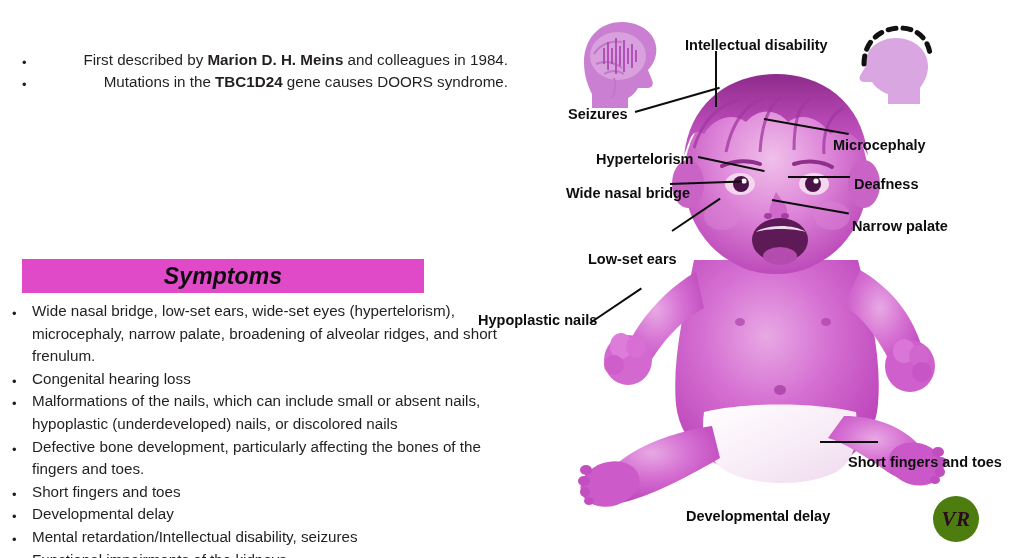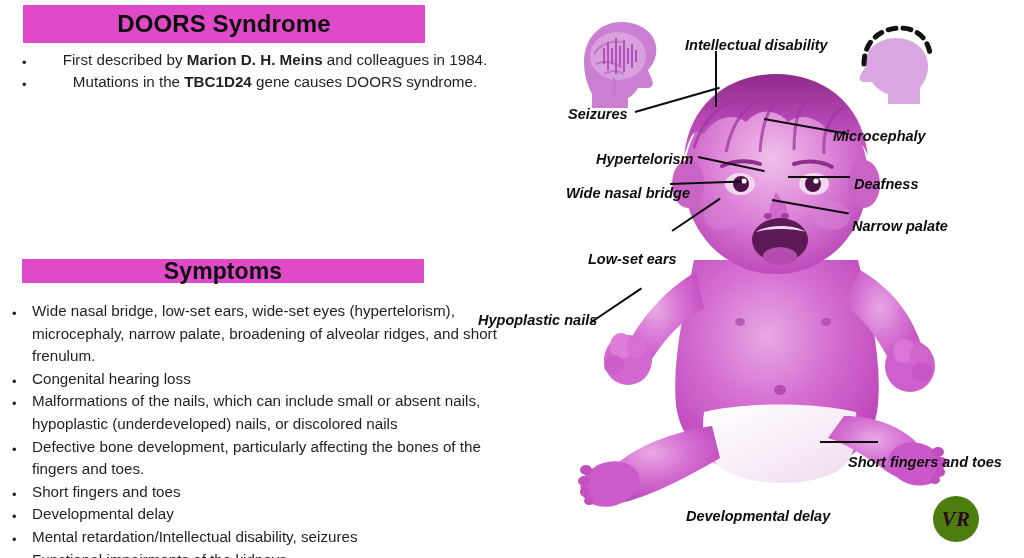--- a/index.html
+++ b/index.html
@@ -47,21 +47,22 @@
     left: 23px;
     top: 5px;
     width: 402px;
     height: 38px;
   }
   #bar-doors .bar-title { font-size: 24px; }
   #bar-symptoms {
     left: 22px;
     top: 259px;
     width: 402px;
-    height: 24px;
+    height: 34px;
+    font-style: italic;
   }
   #bar-symptoms .bar-title { font-size: 23px; }
 
   ul.bullets {
     list-style: none;
     margin: 0;
     padding: 0;
     position: absolute;
   }
   ul.bullets > li {
@@ -86,21 +87,21 @@
     font-size: 15.2px;
     line-height: 22.4px;
     padding-left: 22px;
     margin-bottom: 0px;
     text-align: justify;
   }
   #intro-list > li::before {
     left: 2px;
     top: 7px;
   }
-  #intro-list > li.no-justify { text-align: center; }
+  #intro-list > li.no-justify { text-align: right; }
 
   
   #symptoms-list {
     left: 8px;
     top: 300px;
     width: 500px;
   }
   #symptoms-list > li {
     font-size: 15.2px;
     line-height: 22.6px;
@@ -112,21 +113,20 @@
   }
   b, strong { font-weight: bold; }
 
   
   .right-col {
     position: absolute;
     left: 520px;
     top: 0;
     width: 504px;
     height: 558px;
-    font-style: italic;
   }
   .diagram-label {
     position: absolute;
     font-size: 14.5px;
     font-weight: bold;
     color: #0d0d0d;
     white-space: nowrap;
     line-height: 1;
   }
   .leader {
@@ -161,23 +161,20 @@
     letter-spacing: .5px;
   }
 </style>
 </head>
 <body>
 
 <div id="slide">
 
   <div class="left-col">
 
-    <div class="section-bar" id="bar-doors">
-      <span class="bar-title">DOORS Syndrome</span>
-    </div>
 
     <ul class="bullets" id="intro-list">
       <li class="no-justify">First described by <b>Marion D. H. Meins</b> and colleagues in 1984.</li>
       <li class="no-justify">Mutations in the <b>TBC1D24</b> gene causes DOORS syndrome.</li>
     </ul>
 
     <div class="section-bar" id="bar-symptoms">
       <span class="bar-title">Symptoms</span>
     </div>
 
@@ -335,21 +332,21 @@
     <div class="leader" style="left:178px; top:156px; width:68px; transform:rotate(12deg);"></div>
     <div class="leader" style="left:268px; top:176px; width:62px; transform:rotate(0deg);"></div>
     <div class="leader" style="left:150px; top:183px; width:72px; transform:rotate(-2deg);"></div>
     <div class="leader" style="left:252px; top:199px; width:78px; transform:rotate(10deg);"></div>
     <div class="leader" style="left:152px; top:230px; width:58px; transform:rotate(-34deg);"></div>
     <div class="leader" style="left:70px; top:322px; width:62px; transform:rotate(-34deg);"></div>
     <div class="leader" style="left:300px; top:441px; width:58px; transform:rotate(0deg);"></div>
 
     <span class="diagram-label" style="left:165px; top:38px;">Intellectual disability</span>
     <span class="diagram-label" style="left:48px; top:107px;">Seizures</span>
-    <span class="diagram-label" style="left:313px; top:129px;">Microcephaly</span>
+    <span class="diagram-label" style="left:313px; top:138px;">Microcephaly</span>
     <span class="diagram-label" style="left:76px; top:152px;">Hypertelorism</span>
     <span class="diagram-label" style="left:334px; top:177px;">Deafness</span>
     <span class="diagram-label" style="left:46px; top:186px;">Wide nasal bridge</span>
     <span class="diagram-label" style="left:332px; top:219px;">Narrow palate</span>
     <span class="diagram-label" style="left:68px; top:224px;margin-top:28px;">Low-set ears</span>
     <span class="diagram-label" style="left:-42px; top:313px;">Hypoplastic nails</span>
     <span class="diagram-label" style="left:328px; top:455px;">Short fingers and toes</span>
     <span class="diagram-label" style="left:166px; top:509px;">Developmental delay</span>
   </div>
 

